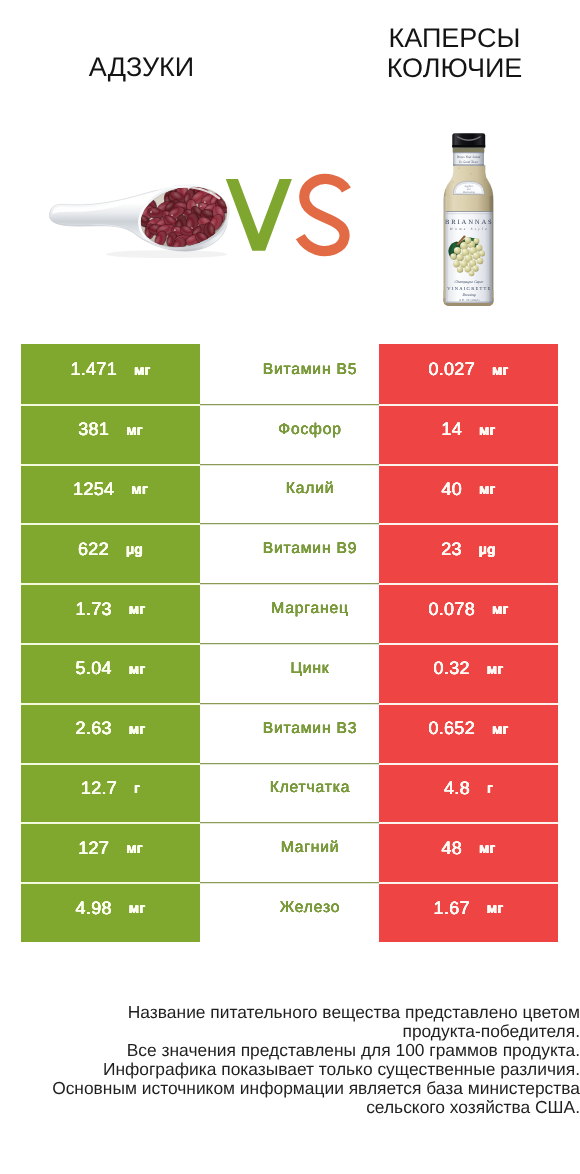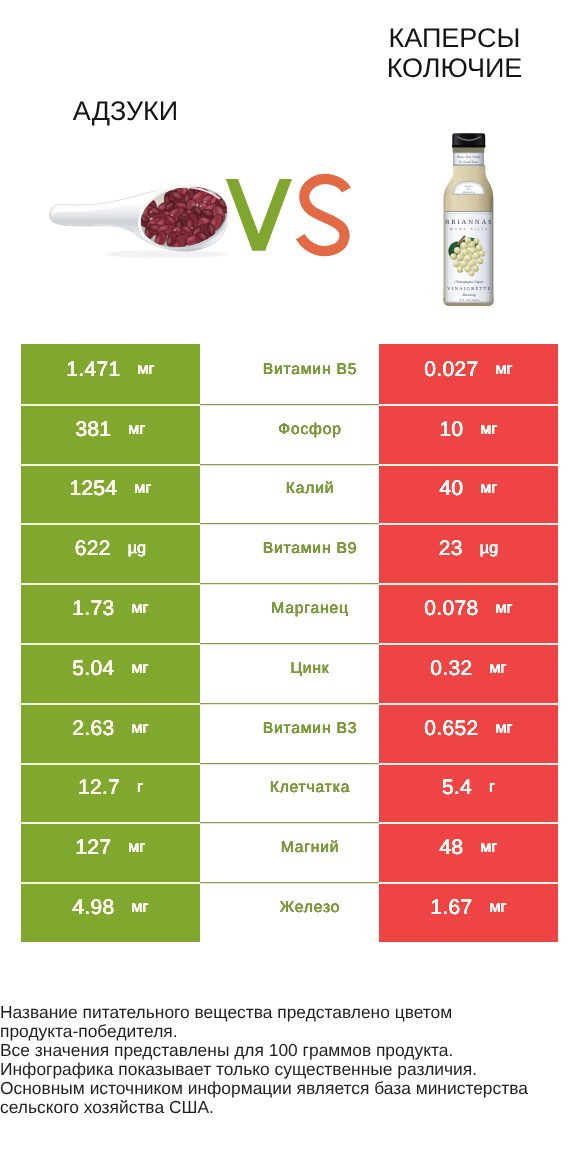--- a/index.html
+++ b/index.html
@@ -1,38 +1,38 @@
 <!DOCTYPE html>
 <html><head>
 <meta charset="utf-8">
 <style>
   html,body{margin:0;padding:0;background:#fff;}
   body{width:580px;height:1174px;font-family:"Liberation Sans",sans-serif;overflow:hidden;-webkit-font-smoothing:antialiased;text-rendering:geometricPrecision;}
   .page{position:relative;width:580px;height:1174px;background:#fff;}
   .title{filter:blur(0px);position:absolute;color:#141414;font-weight:400;font-size:27px;line-height:30px;text-align:center;}
-  #title-left{left:0;width:251px;top:52px;margin-top:44px;}
+  #title-left{left:16px;width:251px;top:52px;}
   #title-right{left:290px;width:329px;top:23px;}
   #art-left{position:absolute;left:36px;top:170px;width:206px;height:90px;}
   #art-right{position:absolute;left:441px;top:130px;width:56px;height:180px;}
   #vs-wrap{position:absolute;left:222px;top:174px;width:130px;height:82px;overflow:visible;}
   #tbl{position:absolute;left:21px;top:344px;width:537px;}
   .row{position:relative;height:59.8px;display:flex;}
   .cell span{filter:blur(0px);}
   .cell{width:179px;display:flex;align-items:center;justify-content:center;box-sizing:border-box;padding-bottom:8px;}
   .cl{background:#80a72e;color:#fcfff2;}
   .cm{background:#fff;color:#7a9a3c;padding-left:41px;}
   .cr{background:#ef4444;color:#fffaf5;}
   .row+.row .cl{box-shadow:inset 0 2px 0 #f3fadb;}
   .row+.row .cr{box-shadow:inset 0 2px 0 #fdf3ec;}
   .row+.row .cm{box-shadow:inset 0 1.2px 0 #8b9a56;}
-  .num{font-size:21px;font-weight:400;letter-spacing:0.3px;text-shadow:0.28px 0 currentColor,-0.28px 0 currentColor,0 0.26px currentColor,0 -0.26px currentColor;}
-  .unit{font-size:16px;font-weight:400;margin-left:17px;letter-spacing:0.2px;text-shadow:0.28px 0 currentColor,-0.28px 0 currentColor,0 0.28px currentColor,0 -0.28px currentColor;}
+  .num{font-size:18px;font-weight:400;letter-spacing:0.3px;text-shadow:0.28px 0 currentColor,-0.28px 0 currentColor,0 0.26px currentColor,0 -0.26px currentColor;}
+  .unit{font-size:14px;font-weight:700;margin-left:17px;letter-spacing:0.2px;text-shadow:0.28px 0 currentColor,-0.28px 0 currentColor,0 0.28px currentColor,0 -0.28px currentColor;}
   .nut{font-size:15.6px;font-weight:400;letter-spacing:0.85px;text-shadow:0.24px 0 currentColor,-0.24px 0 currentColor,0 0.2px currentColor,0 -0.2px currentColor;}
   .footer div{filter:blur(0px);}
-  .footer{position:absolute;left:0;top:1003px;width:580px;text-align:left;font-size:17.4px;line-height:19px;color:#1f1f1f;}
+  .footer{position:absolute;left:0;top:1003px;width:580px;text-align:right;font-size:17.4px;line-height:19px;color:#1f1f1f;}
 </style>
 </head>
 <body>
 
 <div class="page">
   <div class="title" id="title-left">АДЗУКИ</div>
   <div class="title" id="title-right">
     <div>КАПЕРСЫ</div>
     <div>КОЛЮЧИЕ</div>
   </div>
@@ -556,21 +556,21 @@
       </div>
       <div class="row">
         <div class="cell cl">
           <span class="num">381</span>
           <span class="unit">мг</span>
         </div>
         <div class="cell cm">
           <span class="nut">Фосфор</span>
         </div>
         <div class="cell cr">
-          <span class="num">10</span>
+          <span class="num">14</span>
           <span class="unit">мг</span>
         </div>
       </div>
       <div class="row">
         <div class="cell cl">
           <span class="num">1254</span>
           <span class="unit">мг</span>
         </div>
         <div class="cell cm">
           <span class="nut">Калий</span>
@@ -634,21 +634,21 @@
       </div>
       <div class="row">
         <div class="cell cl">
           <span class="num">12.7</span>
           <span class="unit">г</span>
         </div>
         <div class="cell cm">
           <span class="nut">Клетчатка</span>
         </div>
         <div class="cell cr">
-          <span class="num">5.4</span>
+          <span class="num">4.8</span>
           <span class="unit">г</span>
         </div>
       </div>
       <div class="row">
         <div class="cell cl">
           <span class="num">127</span>
           <span class="unit">мг</span>
         </div>
         <div class="cell cm">
           <span class="nut">Магний</span>

